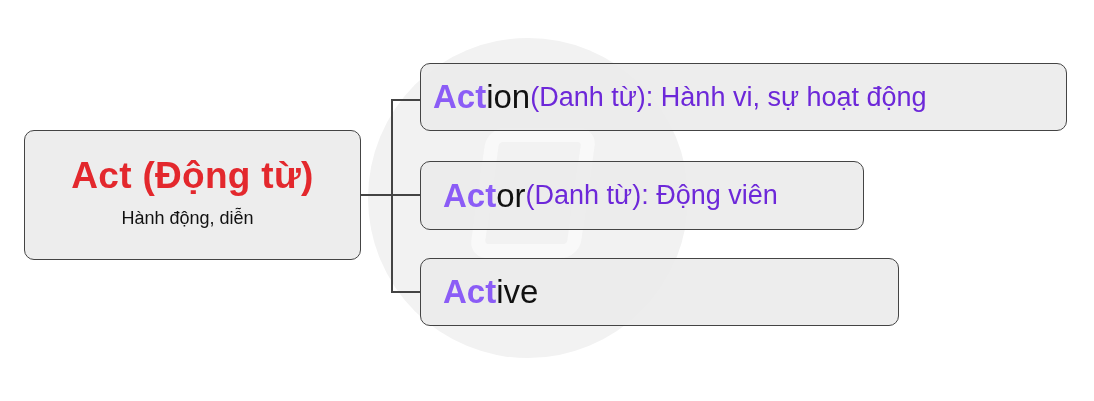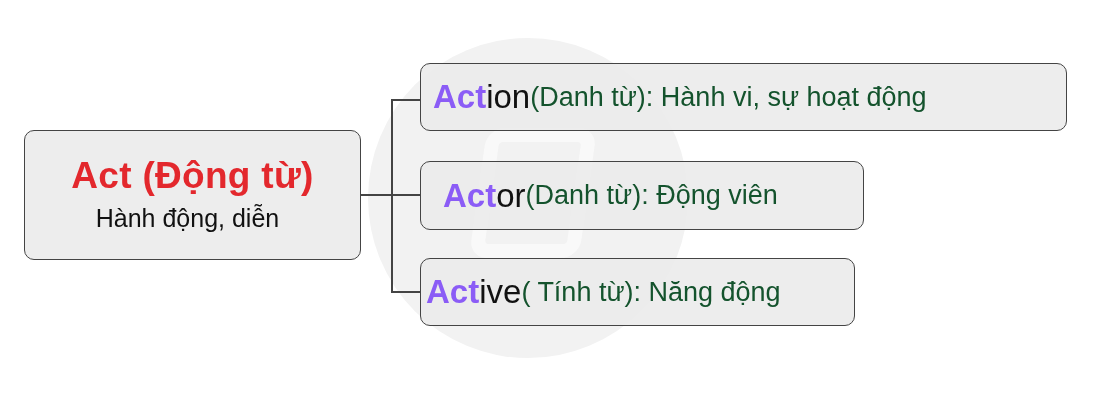--- a/index.html
+++ b/index.html
@@ -21,29 +21,29 @@
       border: 1.5px solid #444; border-radius: 10px;
     }
     .root {
       left: 24px; top: 130px; width: 337px; height: 130px;
       display: flex; flex-direction: column; align-items: center; justify-content: center;
     }
     .root-title {
       color: #e3282d; font-weight: bold; font-size: 37px; line-height: 44px; letter-spacing: 0.3px;
     }
     .root-sub {
-      color: #111; font-size: 25px; line-height: 36px; margin-top: 2px; margin-left: -10px;
+      color: #111; font-size: 18px; line-height: 36px; margin-top: 2px; margin-left: -10px;
     }
     .child { display: flex; align-items: center; padding-left: 12px; }
     .child .word { font-size: 33px; color: #111; white-space: nowrap; }
     .child .hl { color: #8b5cf6; font-weight: bold; }
-    .child .desc { font-size: 27px; color: #14532d; white-space: nowrap; }
+    .child .desc { font-size: 27px; color: #6d28d9; white-space: nowrap; }
     .c1 { left: 420px; top: 63px; width: 647px; height: 68px; }
     .c2 { left: 420px; top: 161px; width: 444px; height: 69px; padding-left: 22px; }
-    .c3 { left: 420px; top: 258px; width: 435px; height: 68px; padding-left: 5px; }
+    .c3 { left: 420px; top: 258px; width: 479px; height: 68px; padding-left: 22px; }
     .line { position: absolute; background: #444; }
   </style>
 </head>
 <body>
 
 <div class="watermark"></div>
 <div class="watermark-glyph"></div>
 
 <div class="line" style="left:360px; top:194px; width:32px; height:1.5px;"></div>
 <div class="line" style="left:391px; top:99px; width:1.5px; height:193px;"></div>
@@ -61,14 +61,13 @@
   <span class="desc"> (Danh từ): Hành vi, sự hoạt động</span>
 </div>
 
 <div class="box child c2">
   <span class="word"><span class="hl">Act</span><span>or</span></span>
   <span class="desc"> (Danh từ): Động viên</span>
 </div>
 
 <div class="box child c3">
   <span class="word"><span class="hl">Act</span><span>ive</span></span>
-  <span class="desc"> ( Tính từ): Năng động</span>
 </div>
 
 </body></html>

